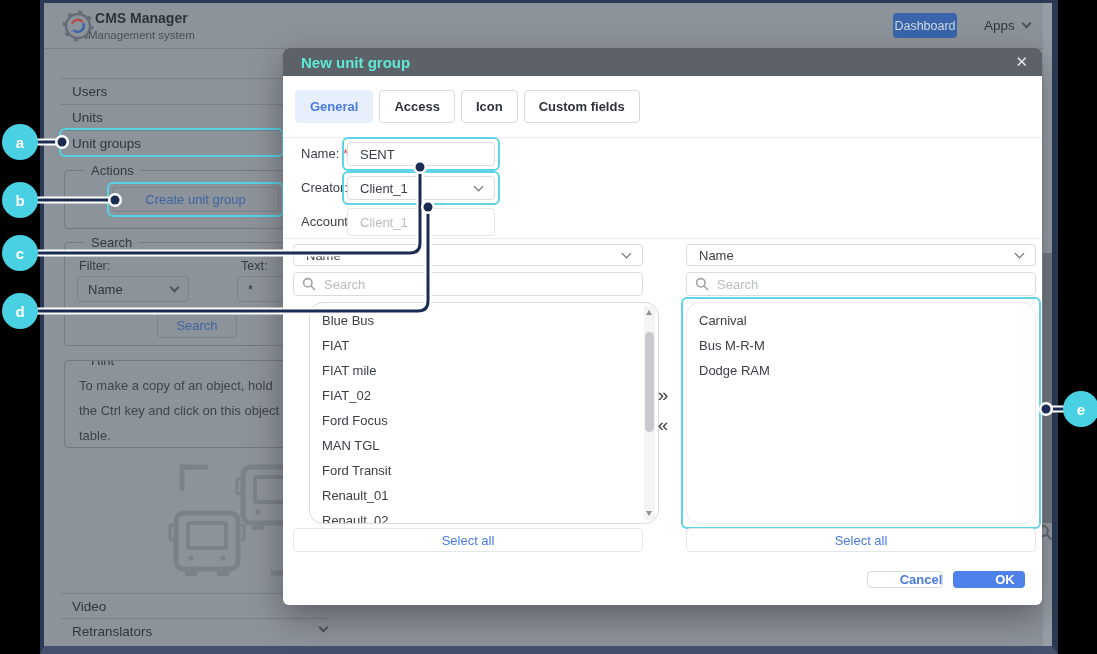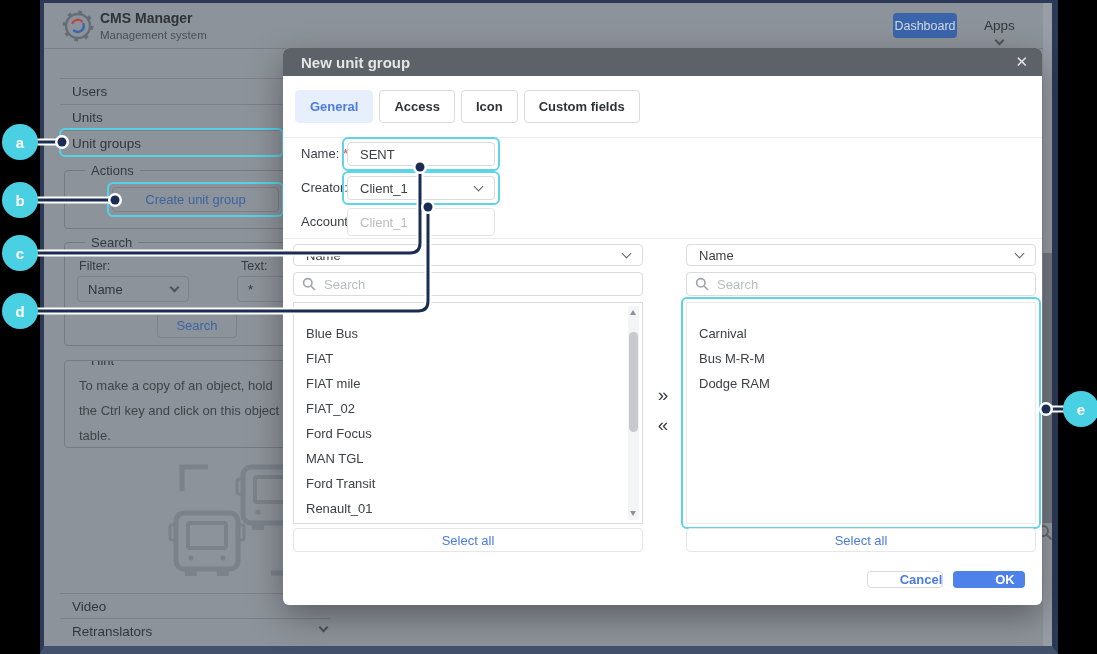--- a/index.html
+++ b/index.html
@@ -6,26 +6,26 @@
   html,body { background:#000; }
   body { font-family:"Liberation Sans","DejaVu Sans",sans-serif; }
   .canvas { position:relative; width:1097px; height:654px; background:#000; overflow:hidden; }
 
   
   .window { position:absolute; left:40px; top:0; width:1018px; height:654px;
     border:3px solid #2c3a57; border-left-width:4px; border-right-width:6px; border-bottom:8px solid #44516c;
     background:#8d939a; z-index:1; }
   .appheader { position:absolute; left:0; top:0; width:1008px; height:46px; border-bottom:1px solid #7a8088; }
   .logo { position:absolute; left:18px; top:7px; width:32px; height:32px; }
-  .brand { position:absolute; left:56px; top:7px; }
+  .brand { position:absolute; left:44px; top:7px;text-align:center; }
   .brand-title { font-size:14px; font-weight:bold; color:#2e333a; }
   .brand-sub { font-size:11.5px; color:#4a5058; margin-top:3px; }
   .dash-btn { position:absolute; left:849px; top:10px; width:64px; height:25px; background:#3a65ab; border-radius:4px;
     color:#d3dbe6; font-size:12.5px; display:flex; align-items:center; justify-content:center; }
-  .apps { position:absolute; left:940px; top:15px; font-size:13.5px; color:#32373e; display:flex; align-items:center; gap:8px;flex-direction:column; }
+  .apps { position:absolute; left:940px; top:15px; font-size:13.5px; color:#32373e; display:flex; align-items:center; gap:8px; }
   .chev { width:7px; height:7px; border-right:2px solid #4e545c; border-bottom:2px solid #4e545c;
     transform:rotate(45deg); display:inline-block; margin-top:-4px; }
 
   
   .side-row { position:absolute; left:16px; width:250px; height:26px; line-height:26px; font-size:13.5px; color:#31363d;
     padding-left:12px; border-top:1px solid #7b818a; }
   .hl { border:2px solid #57d2e5; border-radius:6px; position:absolute; z-index:5; }
   .fs { position:absolute; border:1px solid #747a82; border-radius:4px; }
   .legend { position:absolute; top:-8px; left:20px; background:#8d939a; padding:0 6px; font-size:13px; color:#343a41; }
   .dim-btn { border:1px solid #7b828a; border-radius:4px; background:transparent; color:#3e63a2; font-size:13px;
@@ -38,21 +38,21 @@
   
   .under-strip { position:absolute; right:0; top:0; width:9px; height:643px; background:#989ea5; }
   .under-thumb { position:absolute; right:0; top:250px; width:9px; height:270px; background:#757b83; }
   .under-mag { position:absolute; left:992px; top:521px; z-index:2; }
 
   
   .modal { position:absolute; left:283px; top:48px; width:759px; height:557px; background:#fff; border-radius:6px;
     box-shadow:0 12px 34px rgba(0,0,0,.35); z-index:10; }
   .modal-header { position:absolute; left:0; top:0; width:100%; height:28px; background:#5c6268; border-radius:6px 6px 0 0;
     display:flex; align-items:center; }
-  .modal-title { margin-left:18px; color:#e5e5e5; font-size:15px; font-weight:600; }
+  .modal-title { margin-left:18px; color:#5eead4; font-size:15px; font-weight:600; }
   .modal-close { position:absolute; right:14px; top:5px; color:#e4e6e8; font-size:15px; cursor:default; }
   .tabs { position:absolute; left:12px; top:42px; display:flex; gap:6px; }
   .tab { height:33px; padding:0 14px; border:1px solid #d9dbdf; border-radius:4px; background:#fff; color:#2e333a;
     font-size:13px; font-weight:600; display:flex; align-items:center; }
   .tab.active { background:#e8effc; border-color:#e8effc; color:#4a7be0; font-weight:600; }
   .m-div { position:absolute; left:0; width:100%; height:1px; background:#ebedf0; }
   .f-label { position:absolute; left:18px; height:28px; line-height:28px; font-size:13px; color:#3a3f46; }
   .req { color:#e14942; }
   .cyan-wrap { position:absolute; border:2px solid #5fd4e6; border-radius:6px; padding:3px; }
   .inp { border:1px solid #d9dbdf; border-radius:4px; height:28px; width:148px; font-size:13px; color:#3b4047;
@@ -63,22 +63,22 @@
   .mchev { width:7px; height:7px; border-right:1.6px solid #5a6066; border-bottom:1.6px solid #5a6066; transform:rotate(45deg); margin-top:-3px; }
   .inp.disabled { border-color:#e3e5e9; color:#b9bcc1; }
 
   .panel { position:absolute; top:196px; width:350px; }
   .panel .sort { height:22px; }
   .search-box { position:absolute; top:28px; left:0; width:350px; height:24px; }
   .search-box input { width:100%; height:24px; border:1px solid #d9dbdf; border-radius:4px; padding:0 10px 0 30px;
     font-size:13px; color:#3b4047; font-family:inherit; outline:none; }
   .search-box input::placeholder { color:#b9bcc1; }
   .mag { position:absolute; left:9px; top:5px; }
-  .listbox { position:absolute; top:58px; left:0; width:350px; height:222px; border:1px solid #d9dbdf; border-radius:0;
-    overflow:hidden; padding-top:18px; }
+  .listbox { position:absolute; top:58px; left:16px; width:350px; height:222px; border:1px solid #d9dbdf; border-radius:14px;
+    overflow:hidden; padding-top:5px; }
   .listbox .item { height:25px; line-height:25px; padding-left:12px; font-size:13px; color:#3b4047; }
   .sb { position:absolute; right:3px; top:3px; width:11px; height:214px; background:#f3f4f6; border-radius:2px; }
   .sb-thumb { position:absolute; left:1px; top:26px; width:9px; height:100px; background:#c7c9cd; border-radius:5px; }
   .tri-up { position:absolute; left:2px; top:4px; width:0; height:0; border-left:3.5px solid transparent; border-right:3.5px solid transparent; border-bottom:5px solid #8d9298; }
   .tri-dn { position:absolute; left:2px; bottom:4px; width:0; height:0; border-left:3.5px solid transparent; border-right:3.5px solid transparent; border-top:5px solid #8d9298; }
   .select-all { position:absolute; top:284px; left:0; width:350px; height:24px; border:1px solid #e4e6e9; border-radius:4px;
     color:#4a7be0; font-size:13px; display:flex; align-items:center; justify-content:center; background:#fff; }
   .mover { position:absolute; left:366px; width:28px; text-align:center; font-size:19px; color:#3a3f46; cursor:default; }
   .foot-btn { position:absolute; top:523px; height:17px; border-radius:4px; font-size:13px; font-weight:600;
     display:flex; align-items:center; justify-content:center;padding-left:32px; }

